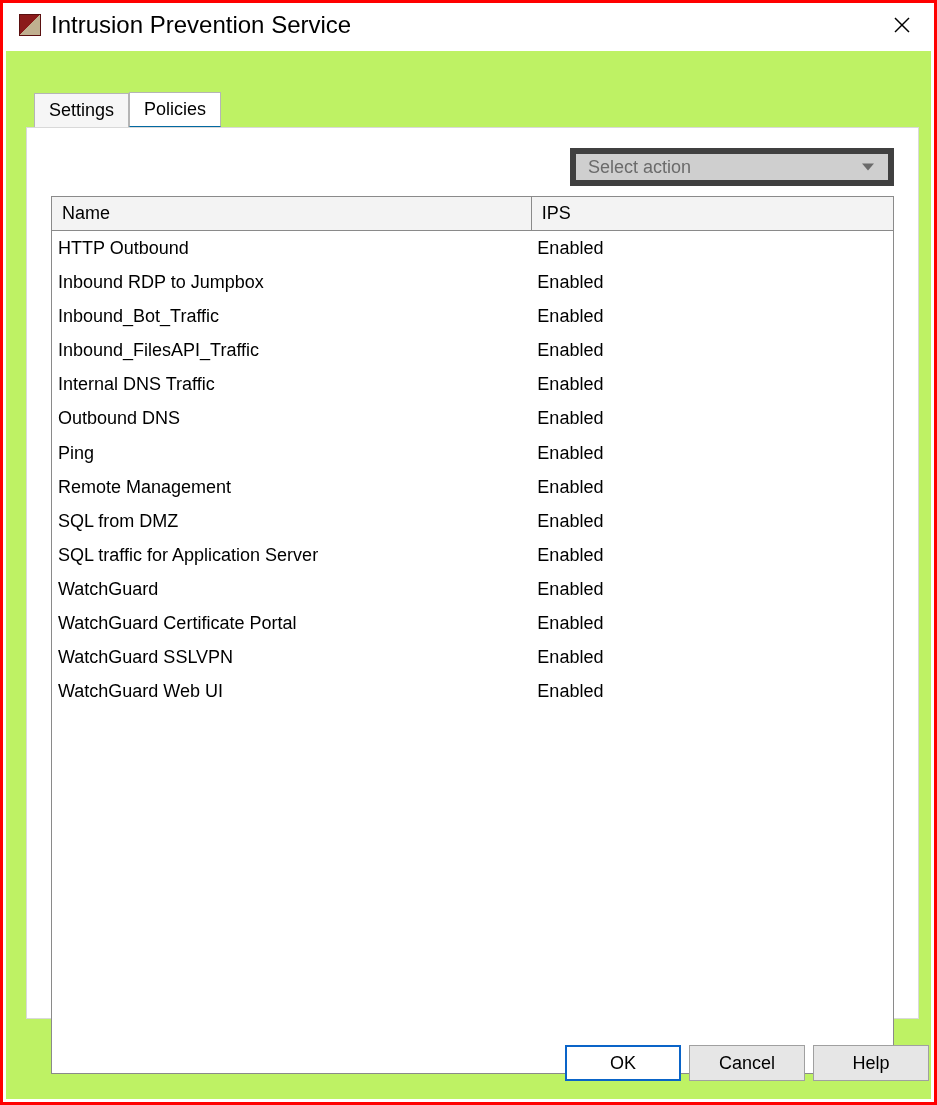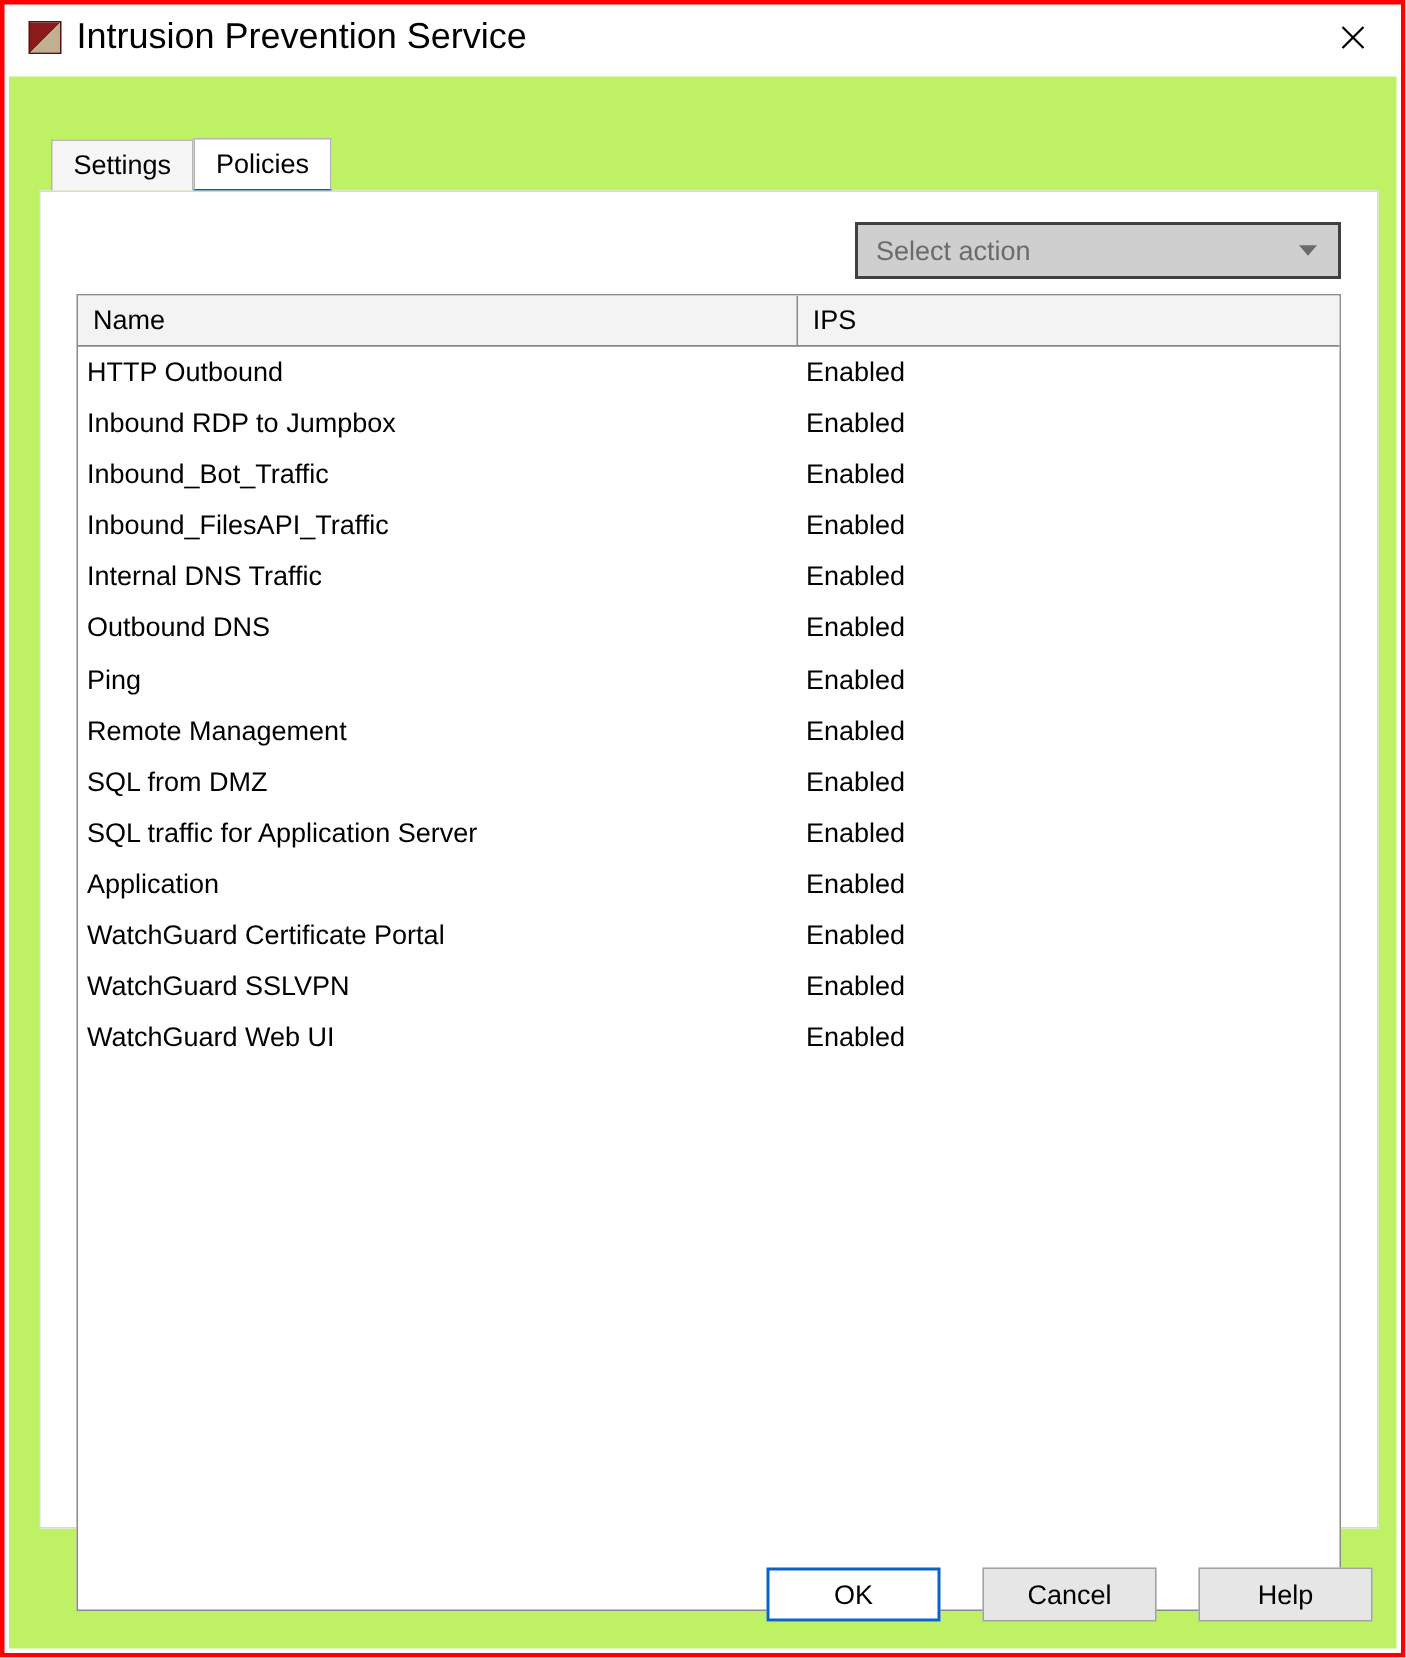--- a/index.html
+++ b/index.html
@@ -82,21 +82,21 @@
     padding: 20px 24px;
   }
   .action-row {
     display: flex;
     justify-content: flex-end;
     margin-bottom: 10px;
   }
   .select-action {
     width: 324px; height: 38px;
     background: #cfcfcf;
-    border: 2px solid #404040;
+    border: 6px solid #404040;
     color: #6b6b6b;
     font-size: 18px;
     display: flex; align-items: center;
     padding: 0 12px;
     position: relative;
     user-select: none;
   }
   .select-action .chev {
     position: absolute;
     right: 14px; top: 50%;
@@ -134,23 +134,23 @@
   }
   table.policy td {
     font-size: 18px;
     padding: 4px 6px;
     color: #000;
     line-height: 1.45;
     vertical-align: top;
   }
   .button-row {
     position: absolute;
-    right: 16px; bottom: 18px;
-    display: flex;
-    gap: 28px;
+    right: 2px; bottom: 18px;
+    display: flex;
+    gap: 8px;
     justify-content: center;
   }
   .btn {
     width: 116px; height: 36px;
     font-size: 18px;
     background: #e6e6e6;
     border: 1px solid #a0a0a0;
     cursor: pointer;
   }
   .btn.primary {
@@ -239,21 +239,21 @@
               </tr>
               <tr>
                 <td>SQL from DMZ</td>
                 <td>Enabled</td>
               </tr>
               <tr>
                 <td>SQL traffic for Application Server</td>
                 <td>Enabled</td>
               </tr>
               <tr>
-                <td>Application</td>
+                <td>WatchGuard</td>
                 <td>Enabled</td>
               </tr>
               <tr>
                 <td>WatchGuard Certificate Portal</td>
                 <td>Enabled</td>
               </tr>
               <tr>
                 <td>WatchGuard SSLVPN</td>
                 <td>Enabled</td>
               </tr>

